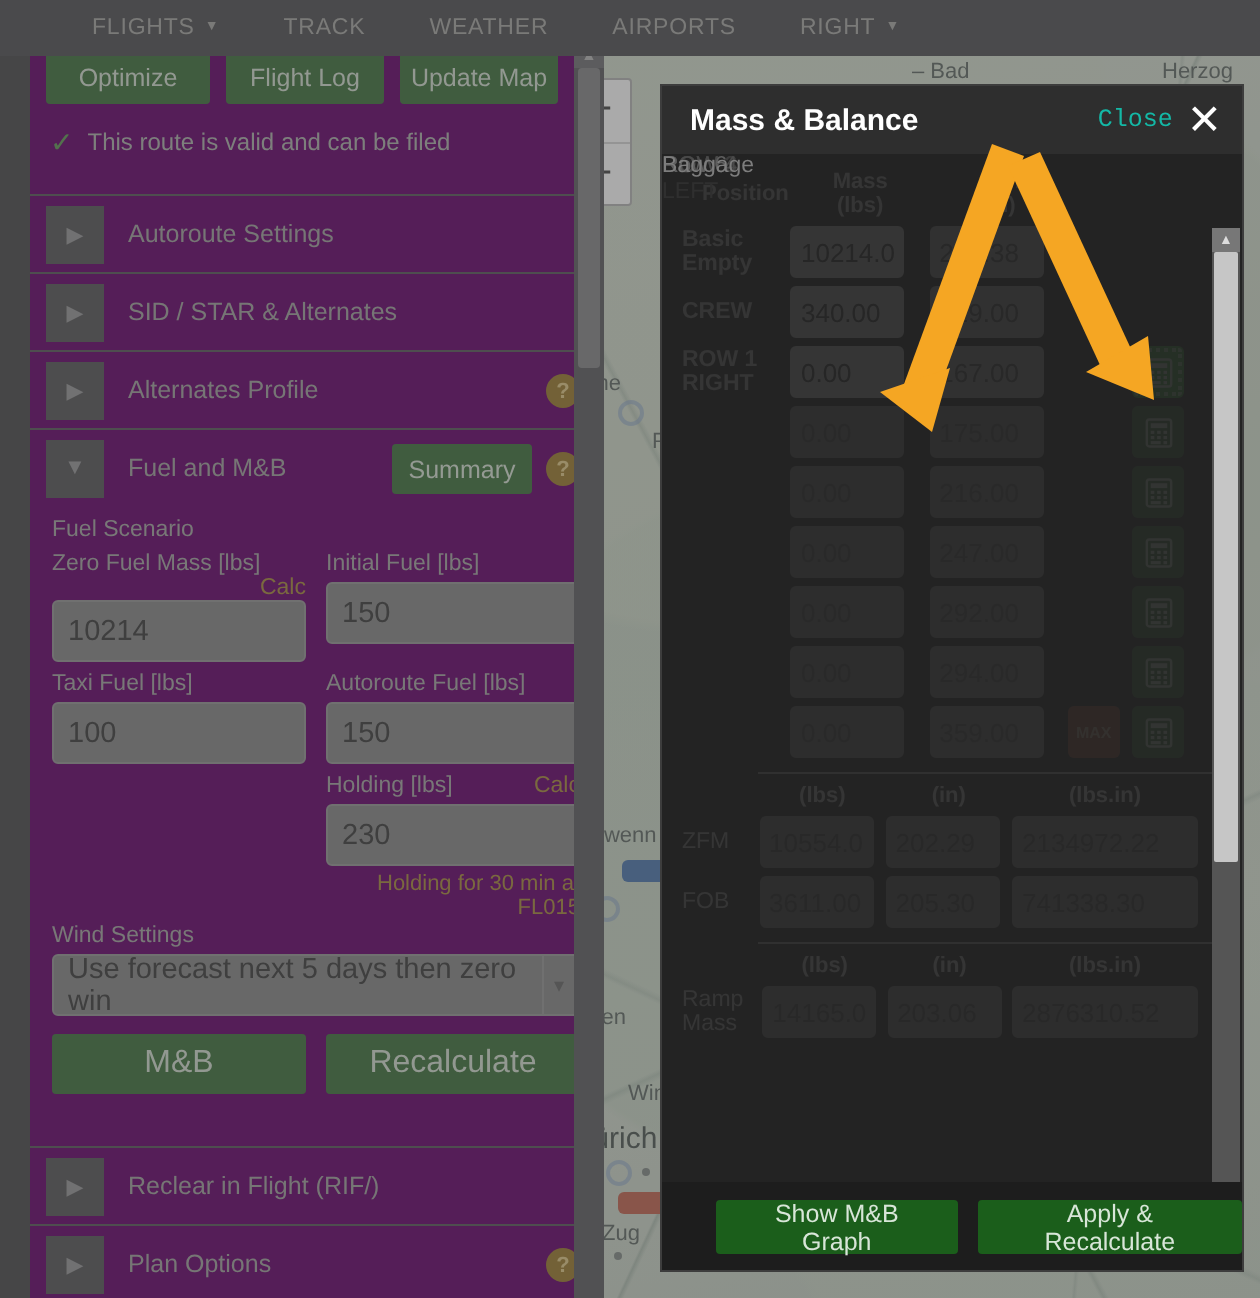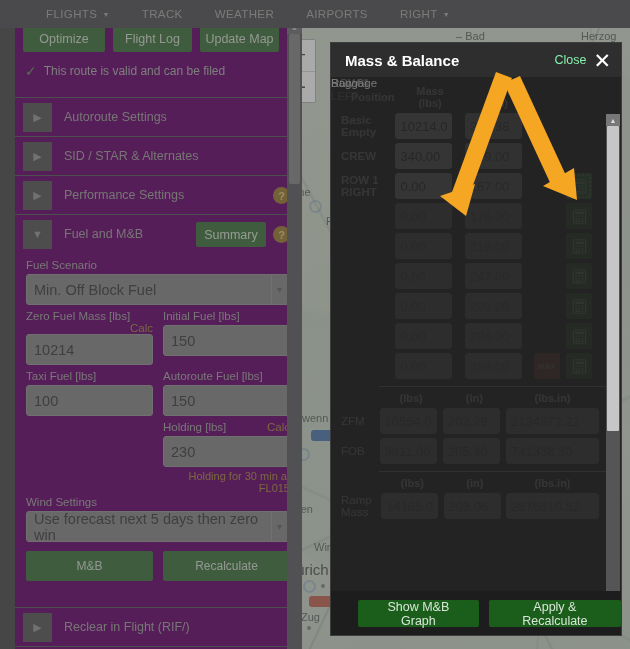--- a/index.html
+++ b/index.html
@@ -110,21 +110,21 @@
     width:100%; height:31px; background:#8d8d8d; border:1px solid #9a9a9a;
     border-radius:3px; color:#4d4d4d; font-size:14.5px; padding:0 7px;
     display:flex; align-items:center; justify-content:space-between; overflow:hidden;
   }
   .fselect .caret { color:#6f6f6f; font-size:10px; border-left:1px solid #9a9a9a;
     padding-left:5px; height:100%; display:flex; align-items:center; }
   .grid2 { display:flex; gap:10px; margin-top:5px; }
   .grid2 > div { flex:1; }
   .hint { color:#a98f4d; font-size:11px; text-align:right; margin-top:3px; }
   .bigbtns { display:flex; gap:10px; margin-top:9px; }
-  .bigbtns .gbtn { flex:1; height:30px; font-size:12px; padding:0; line-height:30px; }
+  .bigbtns .gbtn { flex:1; height:30px; font-size:16px; padding:0; line-height:30px; }
 
   
   .lscroll { position:absolute; right:0; top:0; width:15px; height:629px; background:#6a6a6c; }
   .lscroll .arrow { height:14px; display:flex; align-items:center; justify-content:center;
      color:#b8b8b8; font-size:8px; background:#7b7b7d; }
   .lscroll .thumb { position:absolute; top:14px; left:2px; width:11px; height:150px;
      background:#8d8d8f; border-radius:2px; }
 
   
   .topnav {
@@ -138,21 +138,21 @@
   .modal {
     position:absolute; left:330px; top:42px; width:292px; height:594px;
     background:#000; border:1px solid #3d3d3d;
   }
   .modal-head {
     height:34px; background:#2e2e2e; display:flex; align-items:center;
     padding:0 10px 0 14px; justify-content:space-between;
   }
   .modal-title { color:#fff; font-size:15px; font-weight:bold; }
   .closewrap { display:flex; align-items:center; gap:7px; cursor:pointer; }
-  .closetext { color:#86efac; font-size:12.5px; }
+  .closetext { color:#14b8a6; font-size:12.5px;font-family:Liberation Mono, monospace; }
   .closex { color:#fff; font-size:21px; line-height:1; font-weight:300; }
 
   .modal-body { position:relative; height:519px; padding:6px 0 0 0; overflow:hidden; }
   .mtable { width:268px; border-collapse:collapse; }
   .mtable td { padding:2px 0; vertical-align:middle; }
   .colpos { width:60px; padding-left:10px !important; }
   .poslabel { color:#fff; font-size:11.5px; font-weight:bold; line-height:12.5px; }
   .poslabel.dim { color:#7d7d7d; font-weight:normal; font-size:11.5px; }
   .hdr { color:#fff; font-size:11px; font-weight:bold; text-align:center; line-height:12px; }
   .hdr.left { text-align:left; padding-left:10px; }
@@ -262,37 +262,33 @@
       <span class="acc-label">Autoroute Settings</span>
     </div>
 
     <div class="acc-item">
       <span class="acc-arrow">▶</span>
       <span class="acc-label">SID / STAR &amp; Alternates</span>
     </div>
 
     <div class="acc-item">
       <span class="acc-arrow">▶</span>
-      <span class="acc-label">Performance Settings</span>
+      <span class="acc-label">Alternates Profile</span>
       <span class="help-badge">?</span>
     </div>
 
     <div class="acc-item">
       <span class="acc-arrow">▼</span>
       <span class="acc-label">Fuel and M&amp;B</span>
       <button class="summary-btn">Summary</button>
       <span class="help-badge">?</span>
     </div>
 
     <div class="fuelbody">
       <span class="flabel">Fuel Scenario</span>
-      <div class="fselect">
-        <span>Min. Off Block Fuel</span>
-        <span class="caret">▾</span>
-      </div>
 
       <div class="grid2">
         <div>
           <span class="flabel">
             <span>Zero Fuel Mass [lbs]</span>
             <span class="calc-link">Calc</span>
           </span>
           <input class="finput" value="10214" style="">
         </div>
         <div>

